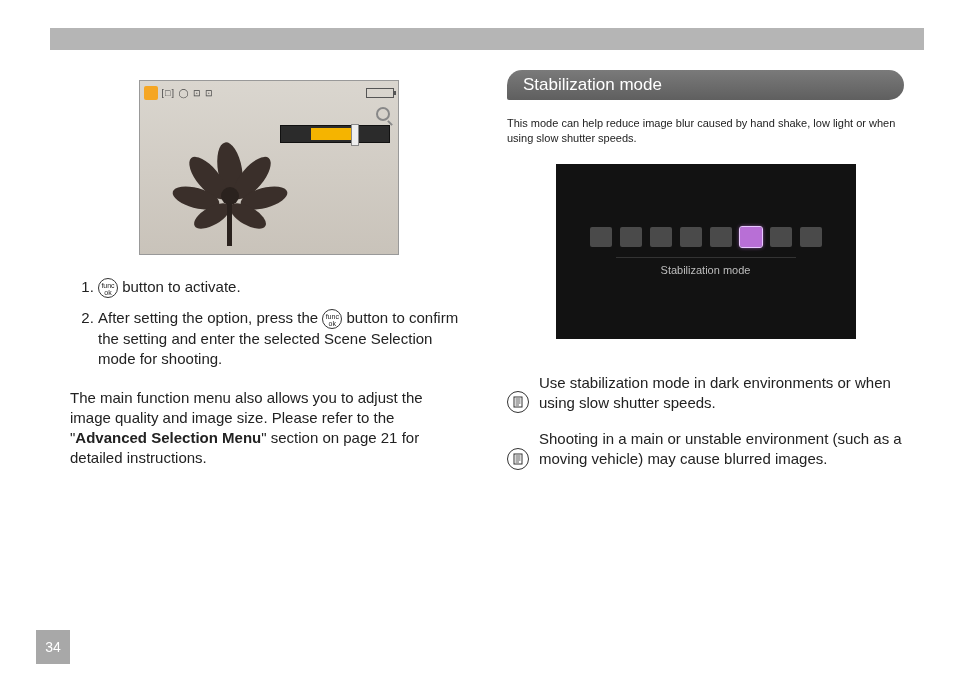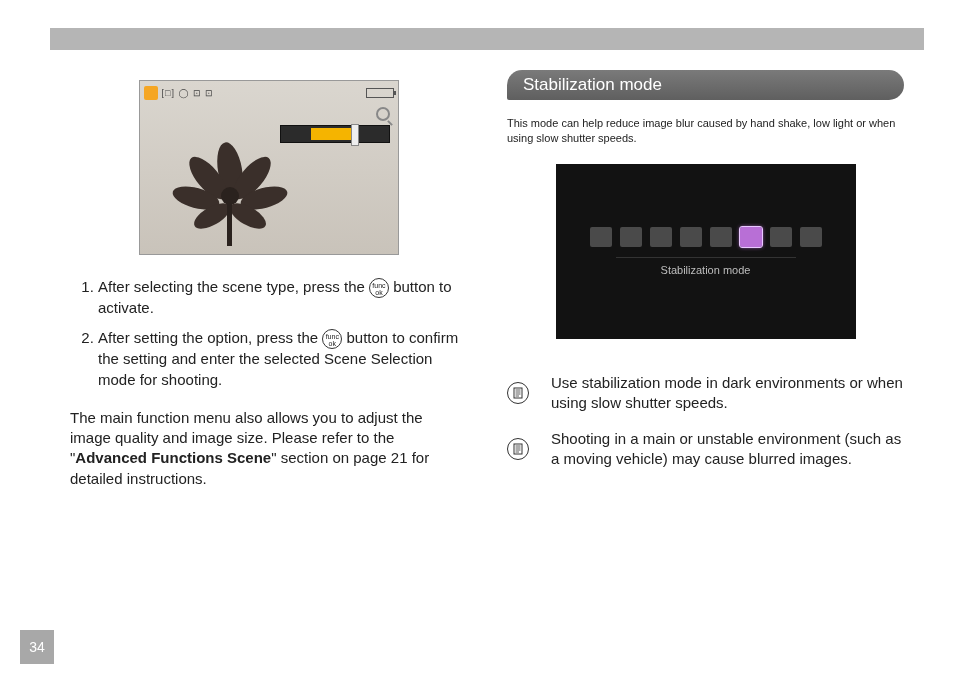--- a/index.html
+++ b/index.html
@@ -96,31 +96,31 @@
   }
   .figure-dark .icons { display:flex; gap:8px; align-items:center; }
   .figure-dark .mode-icon {
     width:22px; height:20px; background:#4a4a4a; border-radius:2px;
   }
   .figure-dark .mode-icon.sel {
     background:#b86fd6; outline:1px solid #e9c8ff; box-shadow:0 0 4px #b86fd6;
   }
   .figure-dark .caption { font-size:11px; color:#bdbdbd; border-top:1px solid #333; padding-top:6px; width:60%; text-align:center; }
   .note-row {
-    display:flex; align-items:center; gap:22px; margin-bottom:16px;
+    display:flex; align-items:flex-end; gap:10px; margin-bottom:16px;
     font-size:15px; line-height:1.35;
   }
   .note-icon {
     width:22px; height:22px; flex:0 0 22px; border:1.6px solid #333; border-radius:50%;
     display:flex; align-items:center; justify-content:center;
   }
   .note-icon svg { width:12px; height:12px; }
   
   .page-num-tab {
-    position:absolute; left:20px; bottom:30px; width:34px; height:34px;
+    position:absolute; left:36px; bottom:30px; width:34px; height:34px;
     background:#a8a8a8; color:#fff; font-size:14px; display:flex; align-items:center; justify-content:center;
   }
   .page-num-tab::before {
     content:""; position:absolute; left:0; top:-582px; width:14px; height:582px; background:transparent;
   }
   .left-strip {
     position:absolute; left:20px; top:50px; width:14px; bottom:64px;
   }
 </style>
 </head>
@@ -157,39 +157,38 @@
               <ellipse cx="88" cy="90" rx="9" ry="20" transform="rotate(120 88 90)"></ellipse>
               <circle cx="70" cy="70" r="9" fill="#2a221e"></circle>
               <rect x="67" y="78" width="5" height="42" fill="#2a221e"></rect>
             </g>
           </svg>
         </div>
       </div>
 
       <ol class="steps">
         <li>
-          <span>After selecting the scene type, press the </span>
           <span class="func-btn">
             <span>func</span>
             <span>ok</span>
           </span>
           <span> button to activate.</span>
         </li>
         <li>
           <span>After setting the option, press the </span>
           <span class="func-btn">
             <span>func</span>
             <span>ok</span>
           </span>
           <span> button to confirm the setting and enter the selected Scene Selection mode for shooting.</span>
         </li>
       </ol>
 
       <p class="body">
-        <span>The main function menu also allows you to adjust the image quality and image size. Please refer to the "</span><strong>Advanced Functions Scene</strong><span>" section on page 21 for detailed instructions.</span>
+        <span>The main function menu also allows you to adjust the image quality and image size. Please refer to the "</span><strong>Advanced Selection Menu</strong><span>" section on page 21 for detailed instructions.</span>
       </p>
     </div>
 
     <div class="col">
       <div class="section-heading">
         <span>Stabilization mode</span>
       </div>
 
       <p class="right-intro">This mode can help reduce image blur caused by hand shake, low light or when using slow shutter speeds.</p>
 

